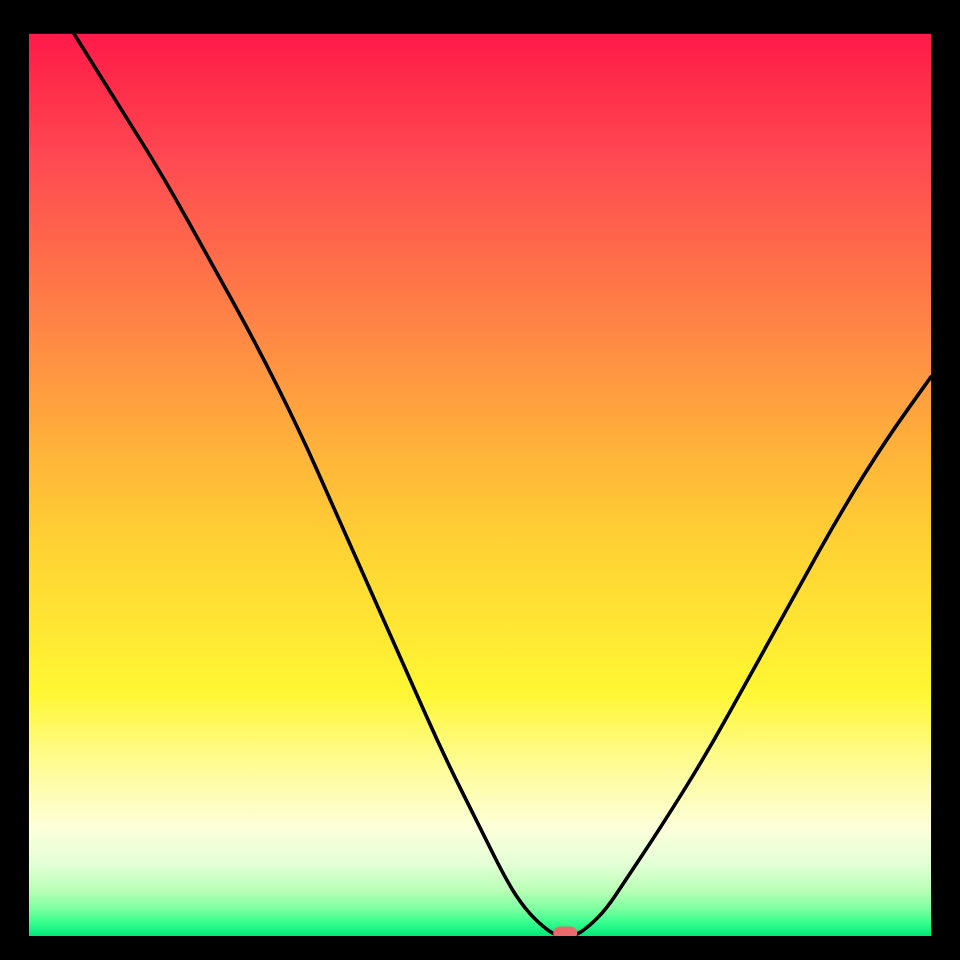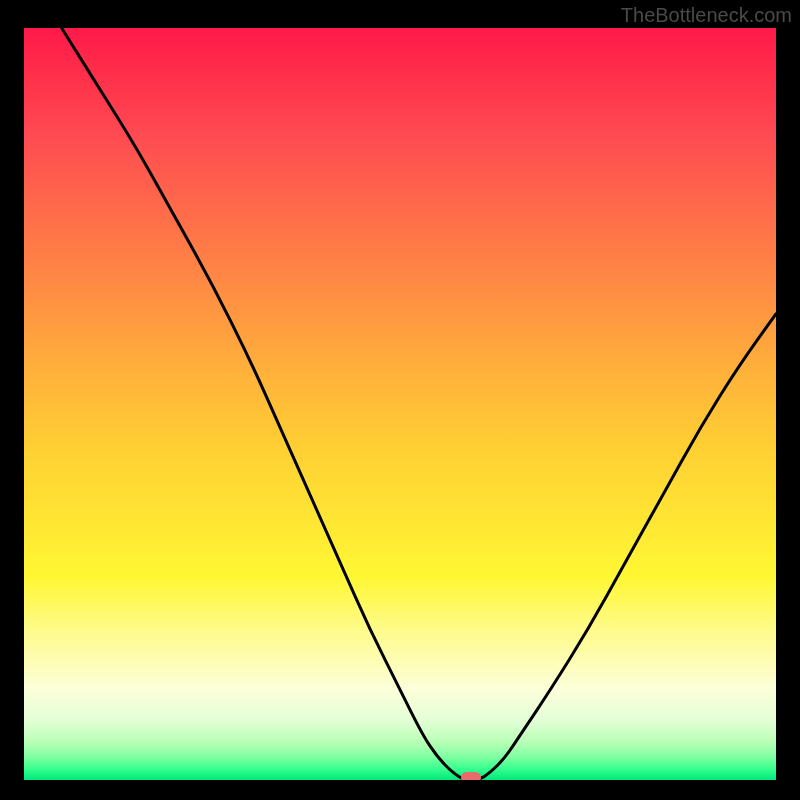--- a/index.html
+++ b/index.html
@@ -70,21 +70,20 @@
     width: 20px;
     height: 11px;
     background: #e96a6a;
     border-radius: 6px;
   }
 </style>
 </head>
 <body>
 
 <div class="container">
-  <div class="watermark">TheBottleneck.com</div>
 
   <div class="plot-frame">
     <div class="plot-area">
       <div class="gradient"></div>
 
       <svg class="curve" viewBox="0 0 752 752" preserveAspectRatio="none">
         <path id="curve-path" fill="none" stroke="#000" stroke-width="3" stroke-linejoin="round" stroke-linecap="round" d="M 37.6 0.0 Q 37.6 0.0 56.4 30.1 Q 75.2 60.2 94.0 90.2 Q 112.8 120.3 131.6 154.2 Q 150.4 188.0 169.2 221.8 Q 188.0 255.7 206.8 293.3 Q 225.6 330.9 240.6 364.7 Q 255.7 398.6 270.7 432.4 Q 285.8 466.2 300.8 500.1 Q 315.8 533.9 330.9 567.8 Q 345.9 601.6 361.0 631.7 Q 376.0 661.8 387.3 684.3 Q 398.6 706.9 406.1 718.2 Q 413.6 729.4 421.1 737.0 Q 428.6 744.5 434.3 748.2 Q 439.9 752.0 447.4 752.0 Q 455.0 752.0 460.6 748.2 Q 466.2 744.5 473.8 737.0 Q 481.3 729.4 488.8 718.2 Q 496.3 706.9 511.4 684.3 Q 526.4 661.8 545.2 631.7 Q 564.0 601.6 582.8 567.8 Q 601.6 533.9 620.4 500.1 Q 639.2 466.2 658.0 432.4 Q 676.8 398.6 695.6 368.5 Q 714.4 338.4 733.2 312.1 T 752.0 285.8"></path>
       </svg>
 
       <div class="marker" id="min-marker" style="left: 437.44px; top: 744px; background: rgb(233, 106, 106);"></div>

